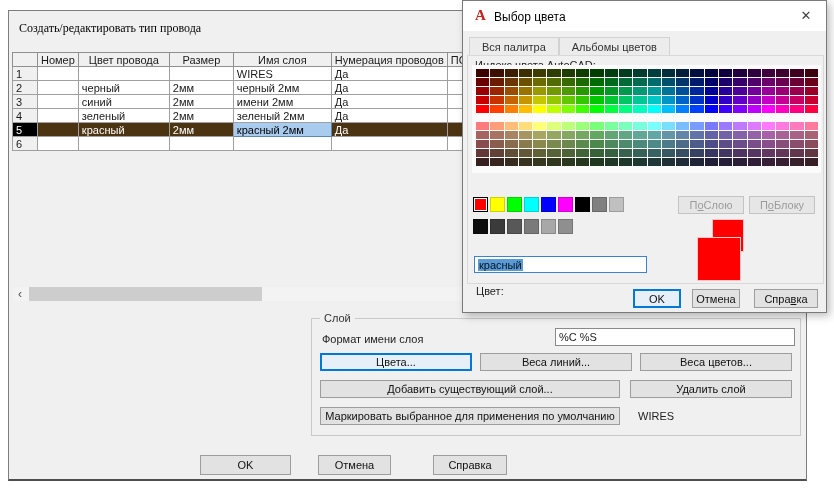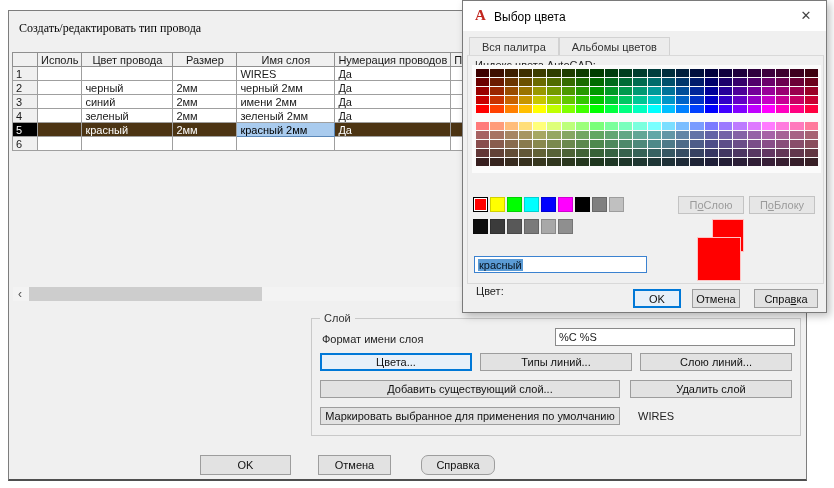--- a/index.html
+++ b/index.html
@@ -96,21 +96,21 @@
           <col style="width:91px">
           <col style="width:64px">
         <col style="width:98px">
           <col style="width:105px">
           <col style="width:60px">
           <col style="width:280px">
       </colgroup>
       <thead>
         <tr>
           <th></th>
-          <th>Исполь</th>
+          <th>Номер</th>
           <th>Цвет провода</th>
           <th>Размер</th>
           <th>Имя слоя</th>
           <th>Нумерация проводов</th>
           <th class="hdr-left">ПОЛ</th>
           <th></th>
         </tr>
       </thead>
       <tbody>
           <tr>
@@ -182,31 +182,31 @@
     </div>
 
 
     <div class="grp" style="left:302px; top:307px; width:490px; height:118px;">
       <span class="grp-label">Слой</span>
       <span class="lbl" style="left:10px; top:14px; position:absolute;">Формат имени слоя</span>
       <div class="tinput" style="left:243px; top:9px; width:240px; height:18px;">
         <span>%C %S</span>
       </div>
       <div class="btn focus" style="left:8px; top:34px; width:152px; height:18px;">Цвета...</div>
-      <div class="btn" style="left:168px; top:34px; width:152px; height:18px;">Типы линий...</div>
-      <div class="btn" style="left:328px; top:34px; width:152px; height:18px;">Слою линий...</div>
+      <div class="btn" style="left:168px; top:34px; width:152px; height:18px;">Веса линий...</div>
+      <div class="btn" style="left:328px; top:34px; width:152px; height:18px;">Веса цветов...</div>
       <div class="btn" style="left:8px; top:61px; width:300px; height:18px;">Добавить существующий слой...</div>
       <div class="btn" style="left:318px; top:61px; width:162px; height:18px;">Удалить слой</div>
       <div class="btn" style="left:8px; top:88px; width:300px; height:18px;">Маркировать выбранное для применения по умолчанию</div>
       <span class="lbl" style="left:326px; top:91px; position:absolute;">WIRES</span>
     </div>
 
     <div class="btn okrow-btn" style="left:191px; top:444px; width:91px;">OK</div>
     <div class="btn okrow-btn" style="left:309px; top:444px; width:73px;">Отмена</div>
-    <div class="btn okrow-btn" style="left:412px; top:444px; width:74px;border-radius:7px;">Справка</div>
+    <div class="btn okrow-btn" style="left:424px; top:444px; width:74px;">Справка</div>
   </div>
 
   <div class="dlg-color">
     <div class="cd-titlebar">
       <span class="cd-logo">A</span>
       <span class="cd-title">Выбор цвета</span>
       <span class="cd-close">✕</span>
     </div>
 
     <div class="tabs">

